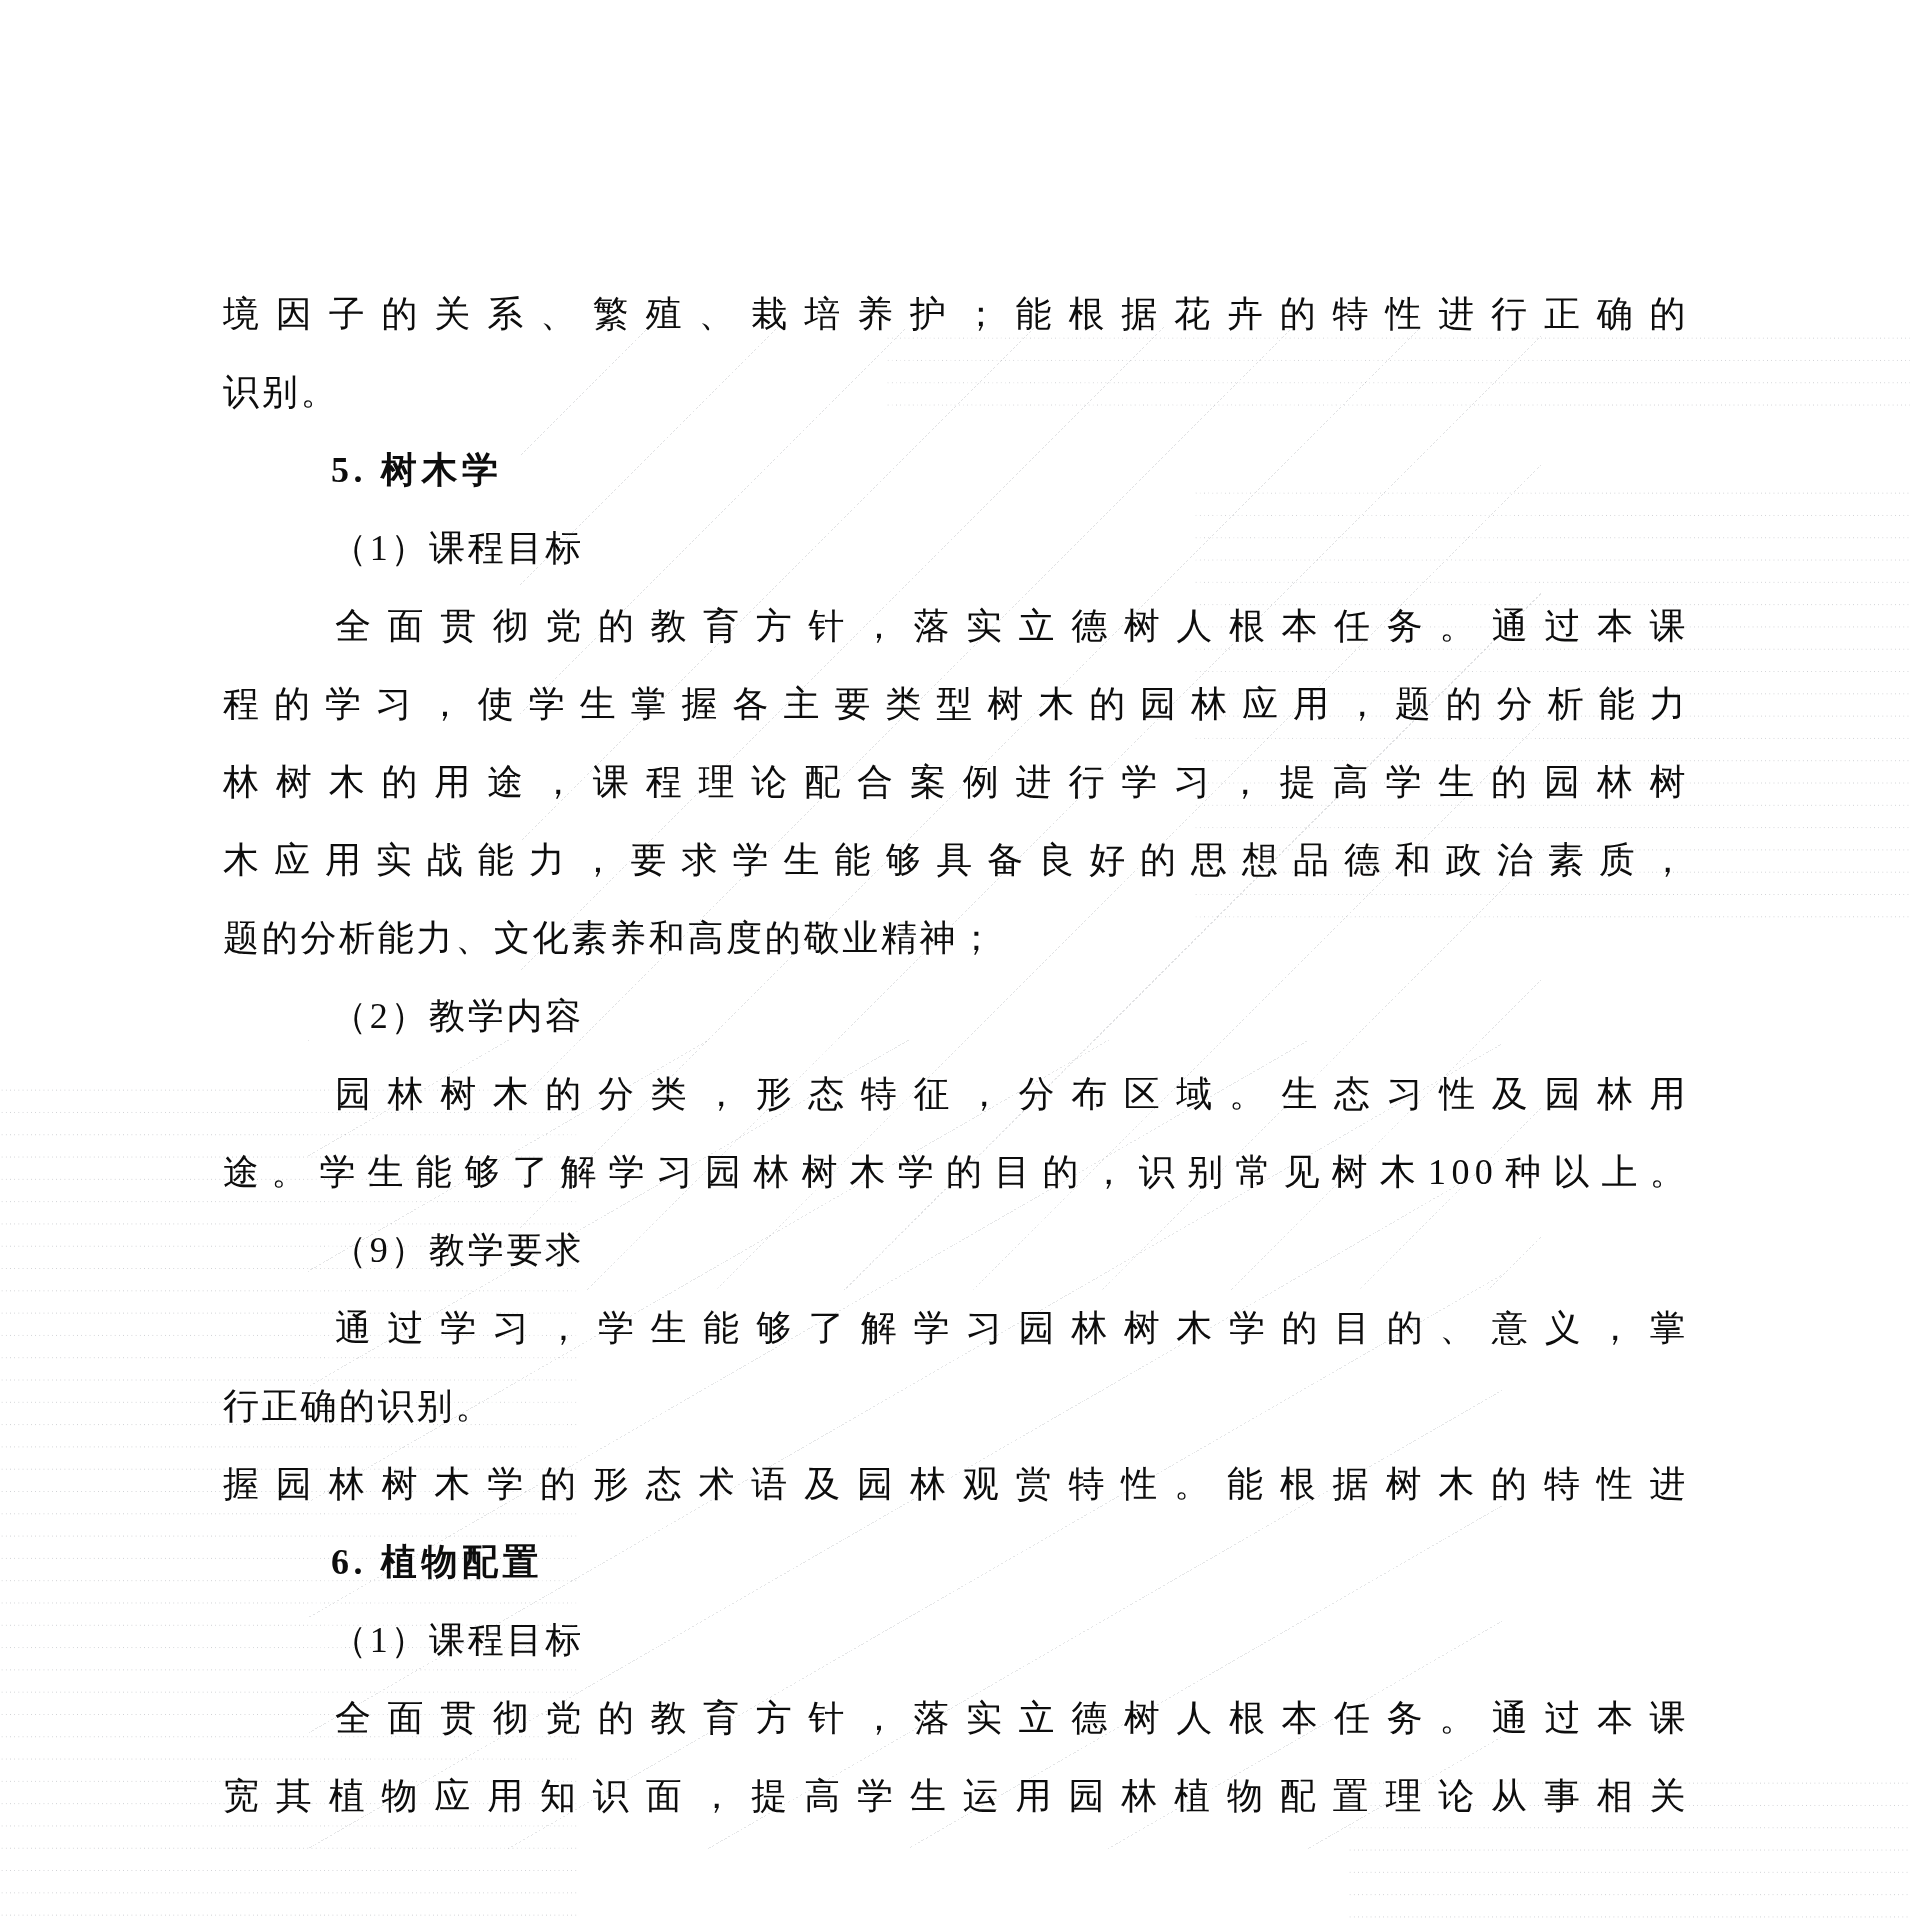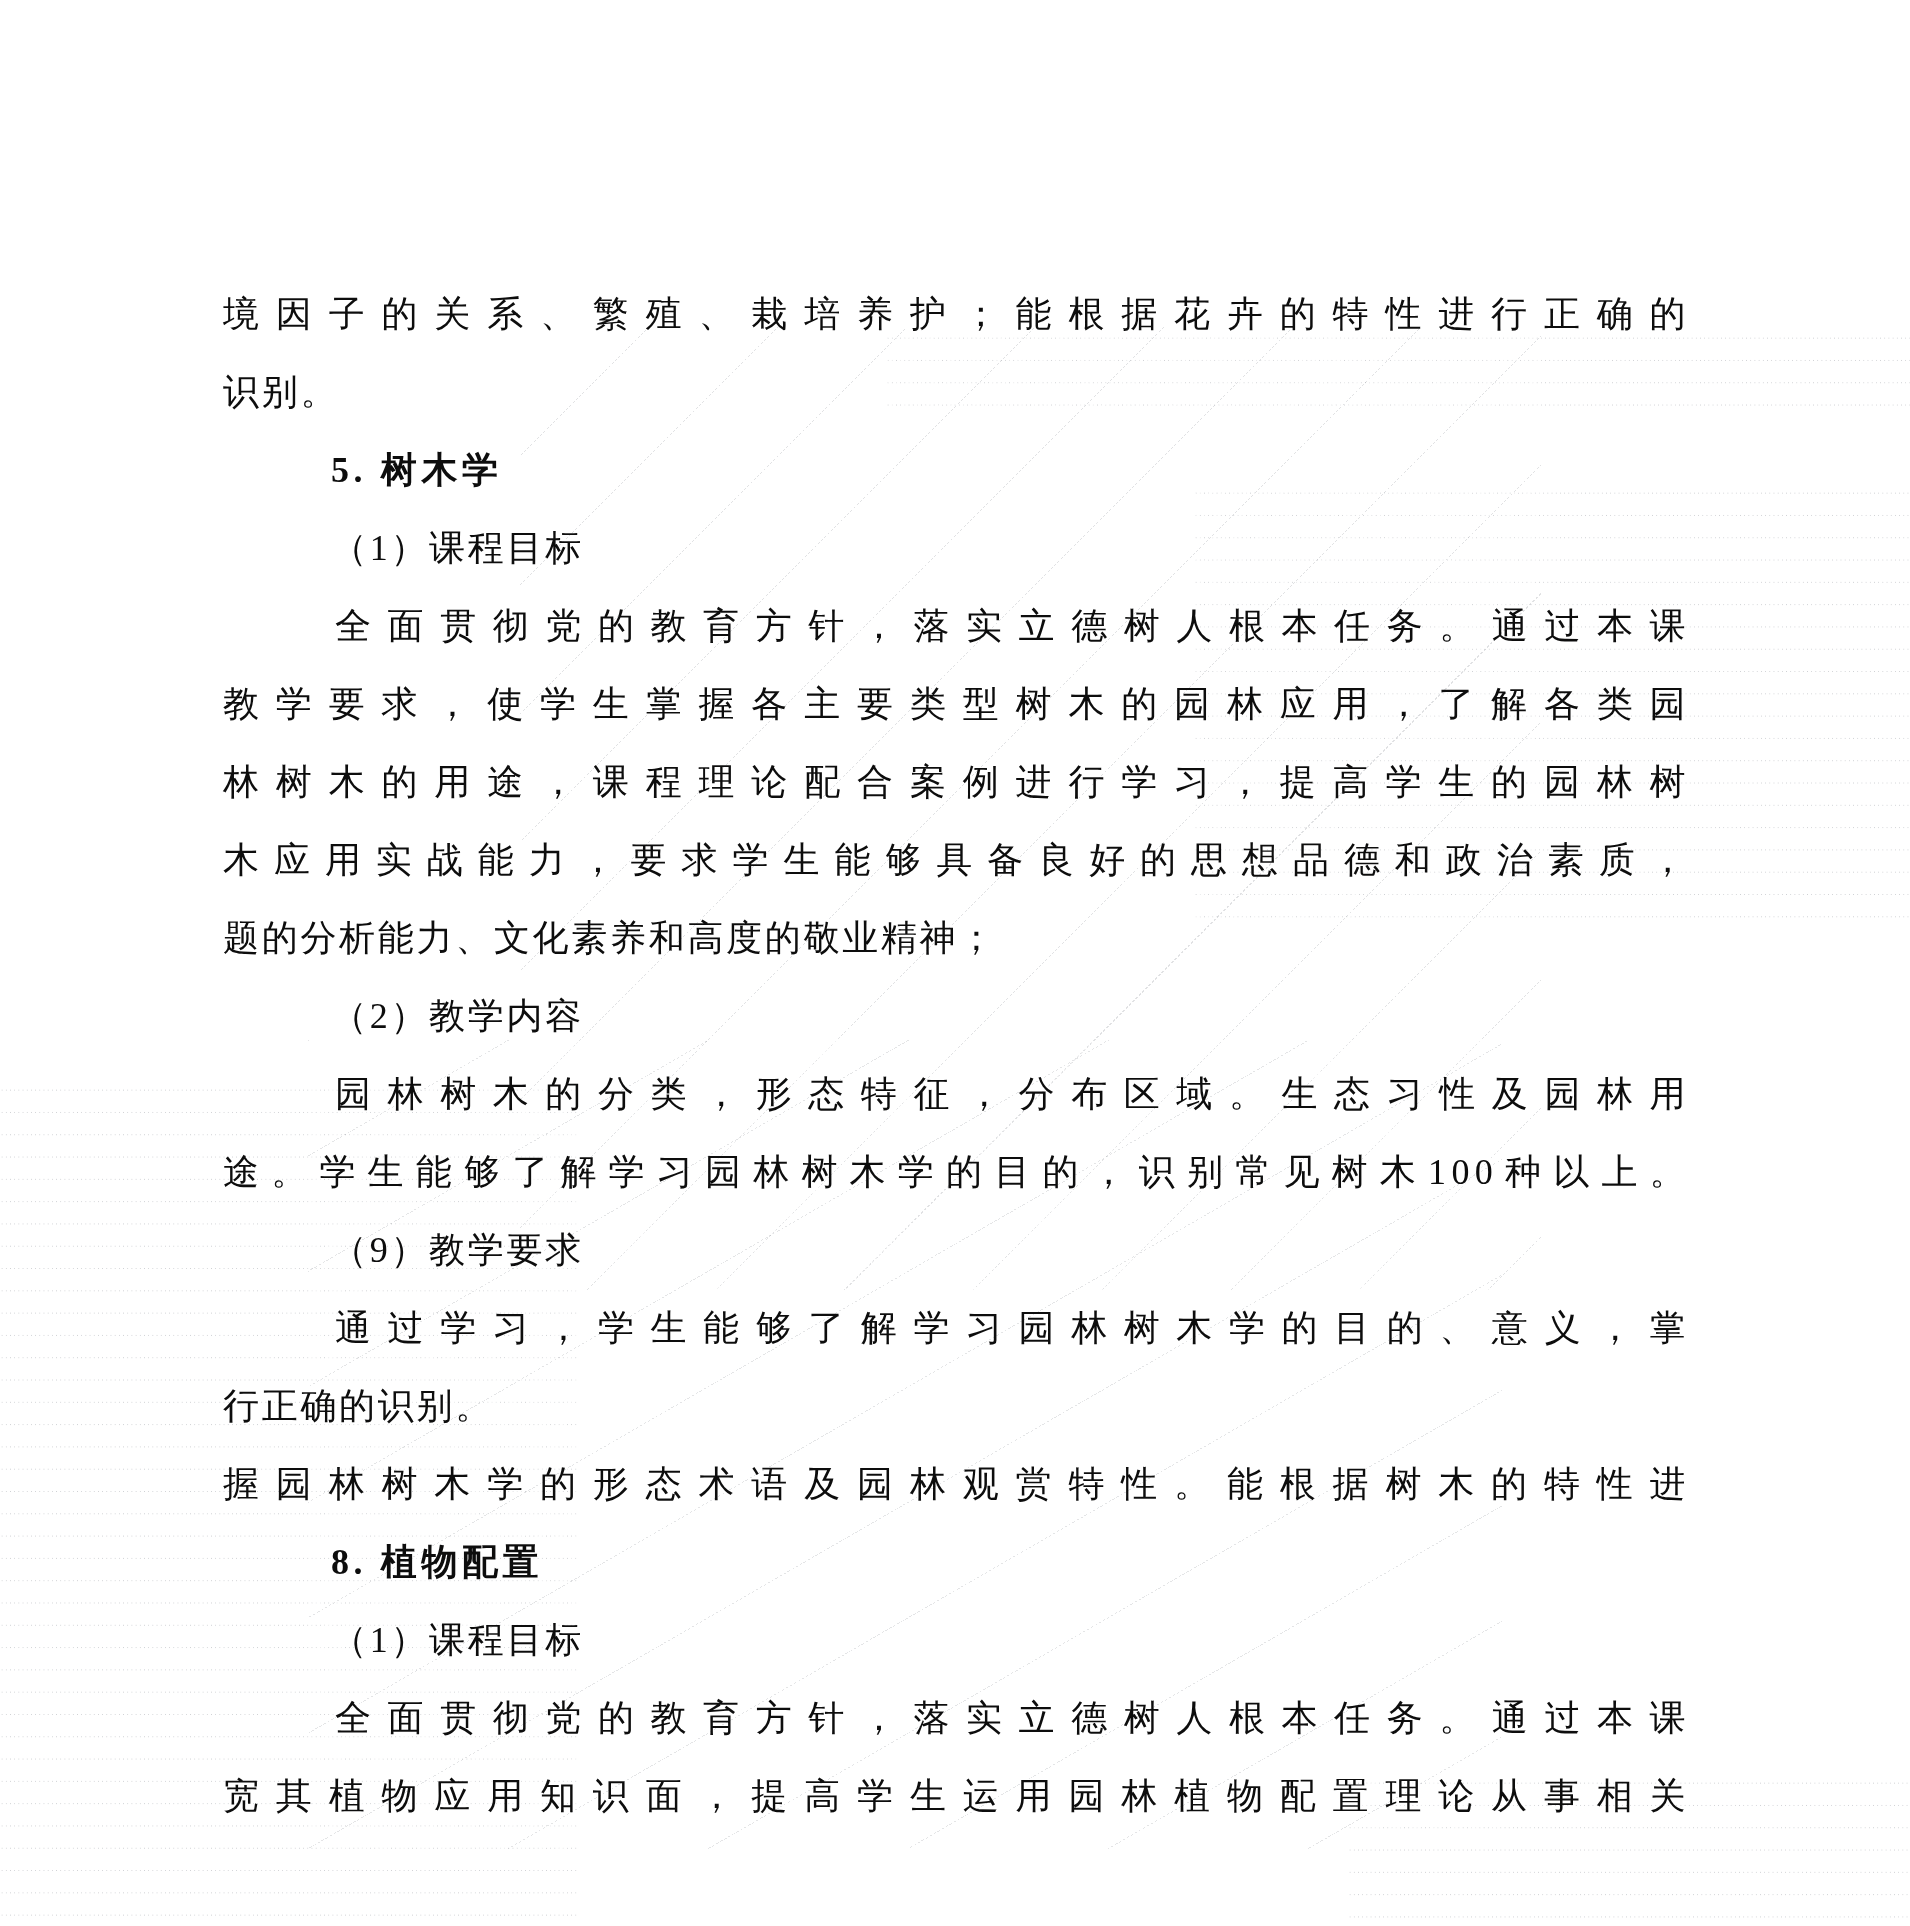--- a/index.html
+++ b/index.html
@@ -63,32 +63,32 @@
 
   <div class="wm wm-diag d1" style="left:520px;top:327px;width:1021px;height:963px;"></div>
   <div class="wm wm-diag d2" style="left:308px;top:1040px;width:1194px;height:809px;"></div>
 
   <div class="textblock">
     <p class="line j">境因子的关系、繁殖、栽培养护；能根据花卉的特性进行正确的</p>
     <p class="line">识别。</p>
     <p class="line h">5. 树木学</p>
     <p class="line it">（1）课程目标</p>
     <p class="line p j">全面贯彻党的教育方针，落实立德树人根本任务。通过本课</p>
-    <p class="line j">教学要求，使学生掌握各主要类型树木的园林应用，了解各类园</p>
+    <p class="line j">程的学习，使学生掌握各主要类型树木的园林应用，题的分析能力</p>
     <p class="line j">林树木的用途，课程理论配合案例进行学习，提高学生的园林树</p>
     <p class="line j">木应用实战能力，要求学生能够具备良好的思想品德和政治素质，</p>
     <p class="line">题的分析能力、文化素养和高度的敬业精神；</p>
     <p class="line it">（2）教学内容</p>
     <p class="line p j">园林树木的分类，形态特征，分布区域。生态习性及园林用</p>
     <p class="line j">途。学生能够了解学习园林树木学的目的，识别常见树木100种以上。</p>
     <p class="line it">（9）教学要求</p>
     <p class="line p j">通过学习，学生能够了解学习园林树木学的目的、意义，掌</p>
     <p class="line">行正确的识别。</p>
     <p class="line j">握园林树木学的形态术语及园林观赏特性。能根据树木的特性进</p>
-    <p class="line h">8. 植物配置</p>
+    <p class="line h">6. 植物配置</p>
     <p class="line it">（1）课程目标</p>
     <p class="line p j">全面贯彻党的教育方针，落实立德树人根本任务。通过本课</p>
     <p class="line j">宽其植物应用知识面，提高学生运用园林植物配置理论从事相关</p>
 
   </div>
 
 </div>
 
 
 </body></html>

